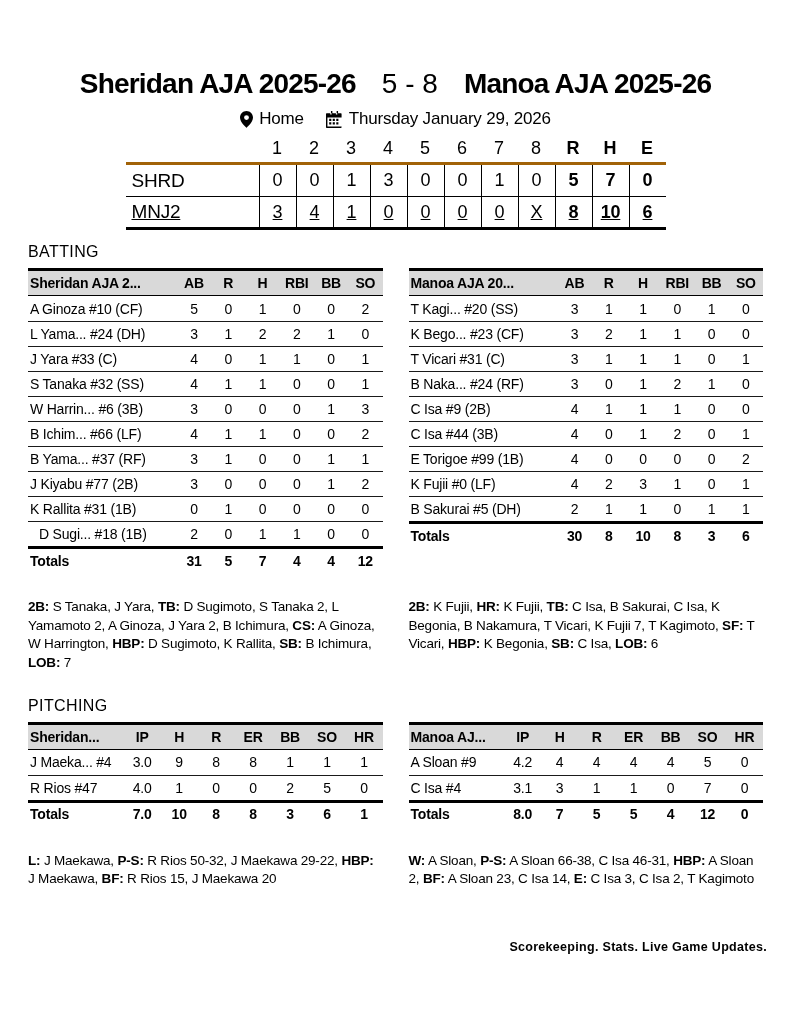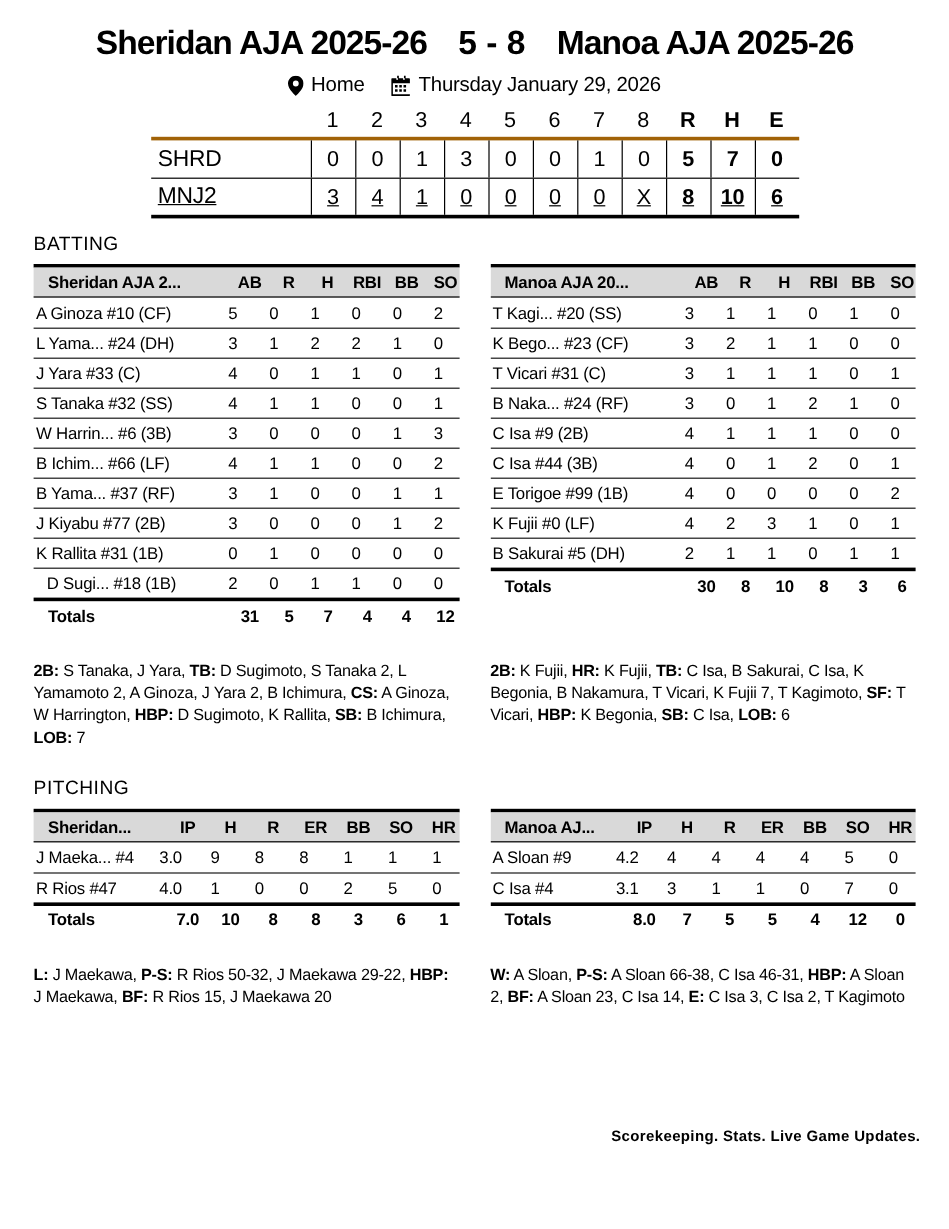--- a/index.html
+++ b/index.html
@@ -6,22 +6,22 @@
   html,body { background:#fff; }
   .page {
     position:relative; width:791px; height:1024px; margin:0 auto;
     background:#fff; color:#000; overflow:hidden;
     font-family:"Liberation Sans","DejaVu Sans",sans-serif;
     letter-spacing:-0.2px;
   }
   
   .title-row { display:flex; justify-content:center; align-items:baseline; gap:26px;
                padding-top:20px; letter-spacing:-0.8px; }
-  .team-name { font-size:28px; font-weight:700; }
-  .score { font-size:28px; font-weight:700; letter-spacing:0; }
+  .team-name { font-size:28px; font-weight:700;margin-top:48px; }
+  .score { font-size:28px; font-weight:400; letter-spacing:0; }
   
   .meta-row { display:flex; justify-content:center; align-items:center; gap:22px;
               margin-top:9px; font-size:17px; font-weight:500; }
   .meta-item { display:flex; align-items:center; gap:6px; }
   .meta-item svg { display:block; }
   
   .linescore-wrap { width:540px; margin:9px auto 0; }
   .ls-row { display:flex; }
   .ls-header-row { align-items:flex-end; padding-bottom:3px; }
   .ls-cell { flex:0 0 37px; text-align:center; font-size:18px; font-weight:500; }
@@ -39,21 +39,21 @@
   .section-pitching { margin-top:24px; }
   .section-label { font-size:16px; font-weight:500; letter-spacing:0.4px; margin-bottom:7px; }
   .two-col { display:grid; grid-template-columns:1fr 1fr; column-gap:26px; align-items:start; }
   
   .stat-table { border-top:3px solid #000; }
   .srow { display:flex; align-items:center; min-height:25px; }
   .srow.header { background:#d9d9d9; font-weight:700; border-bottom:1.5px solid #000; min-height:25px; }
   .srow.player + .srow.player { border-top:1.5px solid #1a1a1a; }
   .srow.totals { border-top:3px solid #000; font-weight:700; min-height:26px; }
   .scell { flex:1; text-align:center; font-size:14px; font-weight:500; }
-  .srow.header .scell, .srow.totals .scell { font-weight:700;margin-left:10px; }
+  .srow.header .scell, .srow.totals .scell { font-weight:700; }
   .scell.name { text-align:left; padding-left:2px; white-space:nowrap; overflow:hidden; }
   .batting .scell.name { flex:0 0 42%; }
   .pitching .scell.name { flex:0 0 27%; }
   .scell.name.indent { padding-left:11px; }
   
   .notes { margin-top:26px; font-size:13.5px; line-height:1.38; font-weight:400; }
   .notes b { font-weight:700; }
   
   .footer { position:absolute; right:24px; top:940px; font-size:12.5px; font-weight:700;
             letter-spacing:0.3px; }

